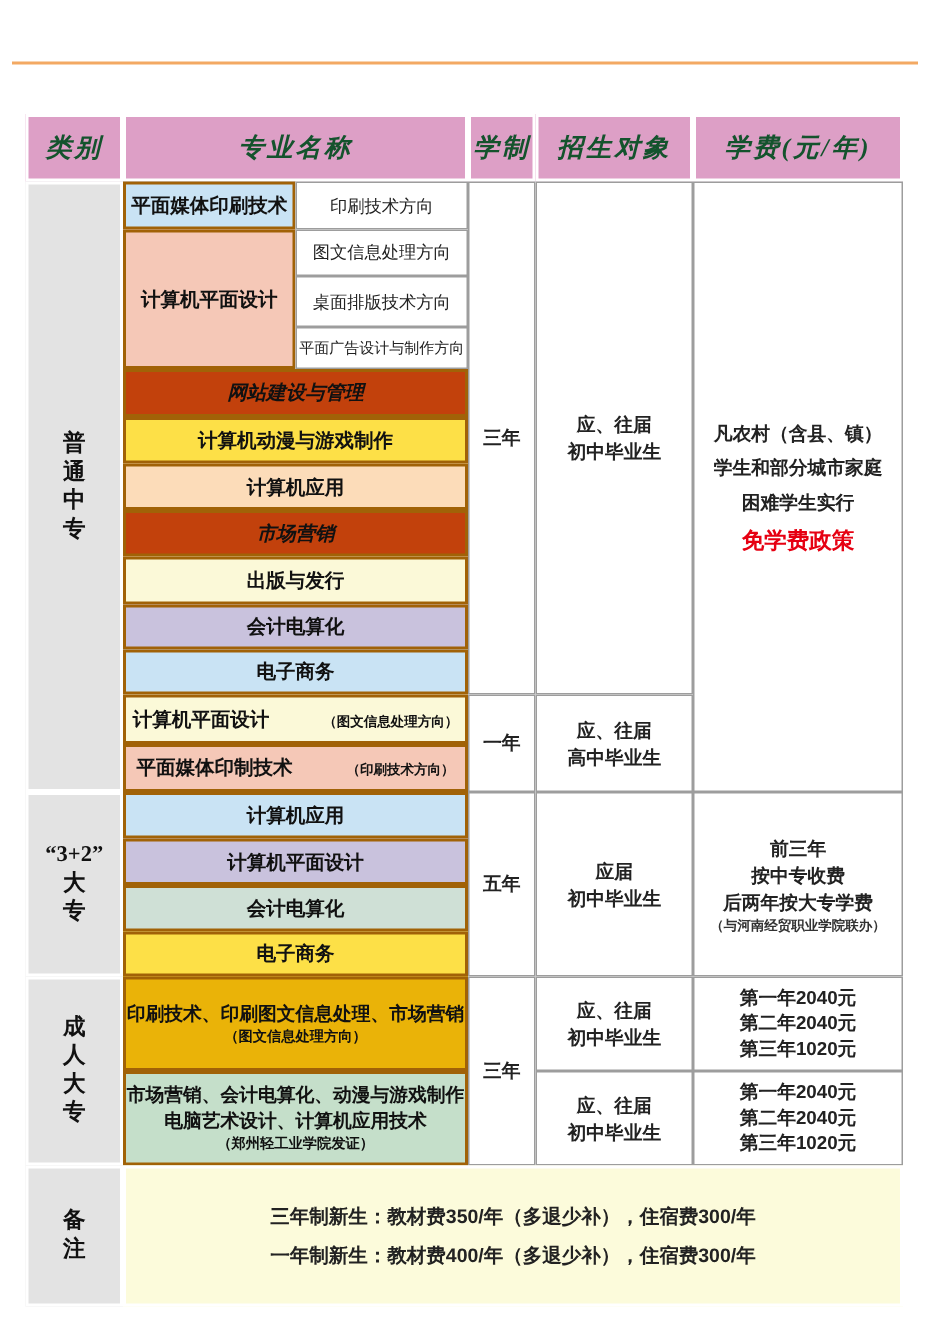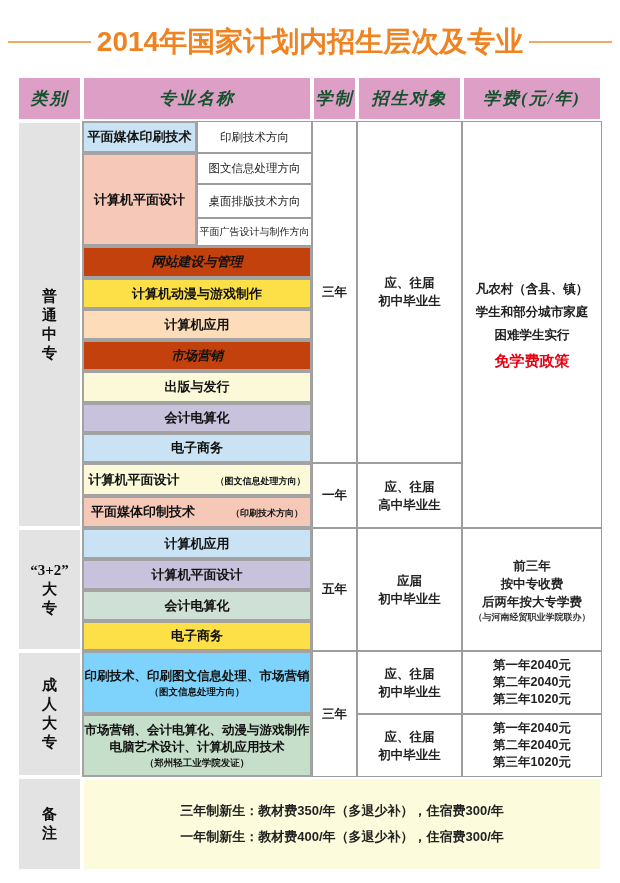--- a/index.html
+++ b/index.html
@@ -31,21 +31,21 @@
     padding:0;text-align:center;vertical-align:middle;font-style:italic;
   }
   td{padding:0;text-align:center;vertical-align:middle;overflow:hidden;}
   .cat{
     background:#e3e3e3;border:2px solid #ffffff;
     font-family:"Liberation Serif","DejaVu Serif",serif;
     font-weight:bold;font-size:15px;color:#111;
   }
   .cat .vline{line-height:19px;}
   .major{
-    border:2px solid #a3a3a3;font-weight:bold;font-size:13px;color:#111;
+    border:2px solid #a16207;font-weight:bold;font-size:13px;color:#111;
   }
   .dir{
     background:#ffffff;border:1px solid #9d9d9d;font-size:11.5px;color:#222;
   }
   .dir-sm{font-size:10px;}
   .line{
     background:#ffffff;border:1px solid #9d9d9d;
     font-weight:bold;font-size:12.5px;color:#222;
   }
   .tgt div{line-height:18px;}
@@ -54,40 +54,39 @@
     color:#e60012;font-size:15px;font-weight:bold;margin-top:4px;line-height:20px !important;
   }
   .fee32 div{line-height:18px;}
   .fee-note{font-size:9px;font-weight:bold;line-height:12px !important;color:#333;}
   .feeA div{line-height:17px;}
   .mnote{font-size:9px;font-weight:bold;margin-left:36px;}
   .mline{line-height:17px;font-size:12.5px;font-weight:bold;}
   .mnote-line{line-height:13px;font-size:9.5px;font-weight:bold;}
   .c-blue{background:#c9e3f4;}
   .c-salmon{background:#f5c8b7;}
-  .c-salmon2{background:#7dd3fc;}
+  .c-salmon2{background:#eab308;}
   .c-green{background:#c2410c;font-style:italic;}
   .c-green2{background:#cfe0d6;}
   .c-greenA{background:#c5dfca;}
   .c-pink{background:#fde047;}
   .c-peach{background:#fcdcb9;}
   .c-yellow{background:#fbf9d8;}
   .c-purple{background:#c9c2dd;}
   .remark{
     background:#fcfbdb;border:2px solid #ffffff;
     font-size:13px;font-weight:bold;color:#222;
   }
   .remark div{line-height:26px;}
 </style>
 </head>
 <body>
 
 <div class="title-row">
   <div class="dash"></div>
-  <div class="title">2014年国家计划内招生层次及专业</div>
   <div class="dash"></div>
 </div>
 
 <table>
   <colgroup>
     <col class="c1">
       <col class="c2">
       <col class="c3">
       <col class="c4">
       <col class="c5">

